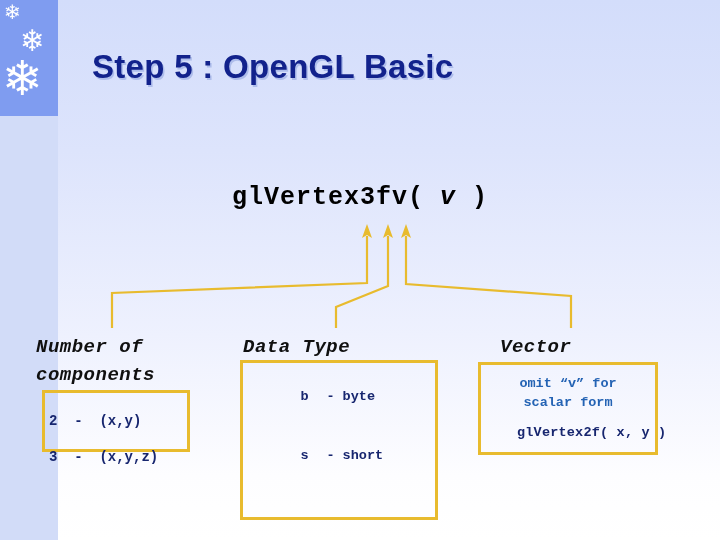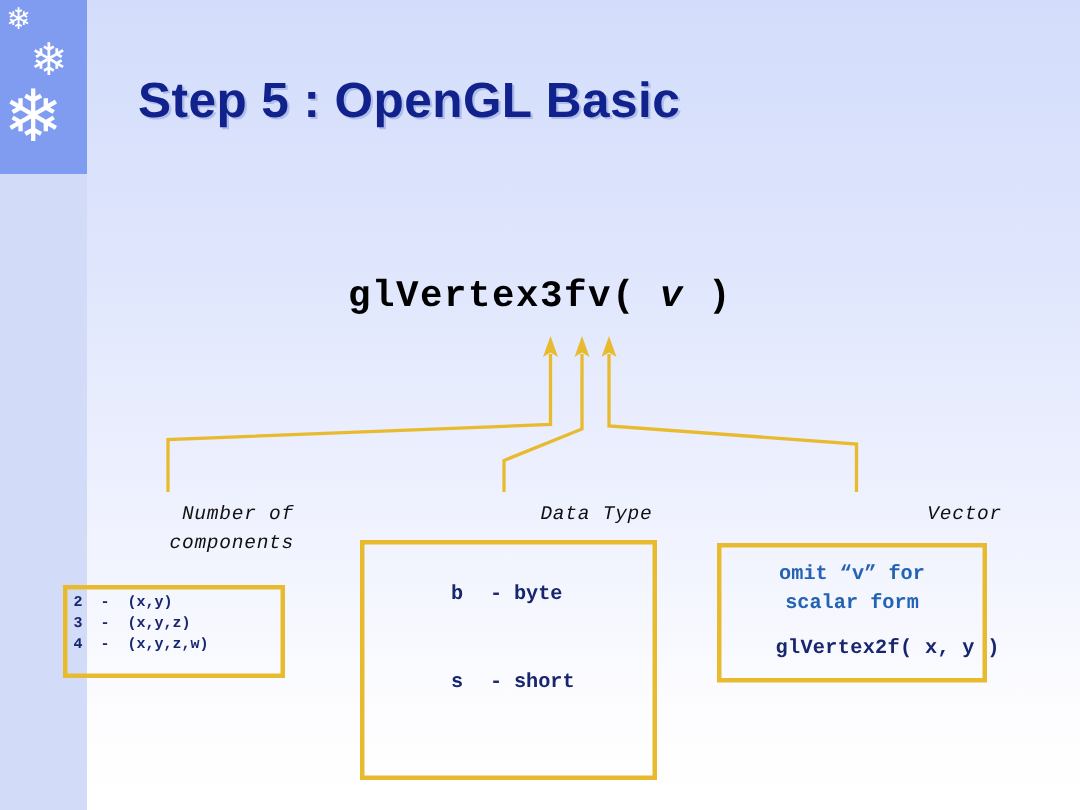--- a/index.html
+++ b/index.html
@@ -93,26 +93,26 @@
     top: 0;
     width: 720px;
     height: 540px;
     pointer-events: none;
   }
 
   
   .group-heading {
     position: absolute;
     font-family: "Liberation Mono", monospace;
-    font-size: 13px;
-    font-weight: normal;
+    font-size: 19px;
+    font-weight: bold;
     font-style: italic;
     color: #101010;
     letter-spacing: 0.5px;
-    text-align: right;
+    text-align: left;
     white-space: pre-line;
     line-height: 1.45;
   }
 
   .info-box {
     position: absolute;
     border: 3px solid #e8bb2e;
     background: transparent;
     box-sizing: border-box;
     font-family: "Liberation Mono", monospace;
@@ -126,25 +126,26 @@
     width: 160px;
   }
   #box-components {
     left: 42px;
     top: 390px;
     width: 148px;
     height: 62px;
     padding: 3px 0 0 4px;
   }
   #box-components .row {
-    font-size: 10px;
+    font-size: 14px;
     color: #17266f;
     line-height: 1.42;
     white-space: pre;
     letter-spacing: 0px;
+    margin-top: 16px;
   }
 
   
   #heading-datatype {
     left: 243px;
     top: 334px;
     width: 192px;
   }
   #box-datatype {
     left: 240px;
@@ -230,21 +231,20 @@
       <polygon points="388,224 383,238 388,235 393,238"></polygon>
       <polygon points="406,224 401,238 406,235 411,238"></polygon>
     </g>
   </svg>
 
   <div class="group-heading" id="heading-components">Number of
 components</div>
   <div class="info-box" id="box-components">
     <div class="row">2  -  (x,y)</div>
     <div class="row">3  -  (x,y,z)</div>
-    <div class="row">4  -  (x,y,z,w)</div>
   </div>
 
   <div class="group-heading" id="heading-datatype">Data Type</div>
   <div class="info-box" id="box-datatype">
     <div class="row">
       <span class="abbr">b</span><span class="dash">-</span><span>byte</span>
     </div>
     <div class="row">
       <span class="abbr">s</span><span class="dash">-</span><span>short</span>
     </div>

